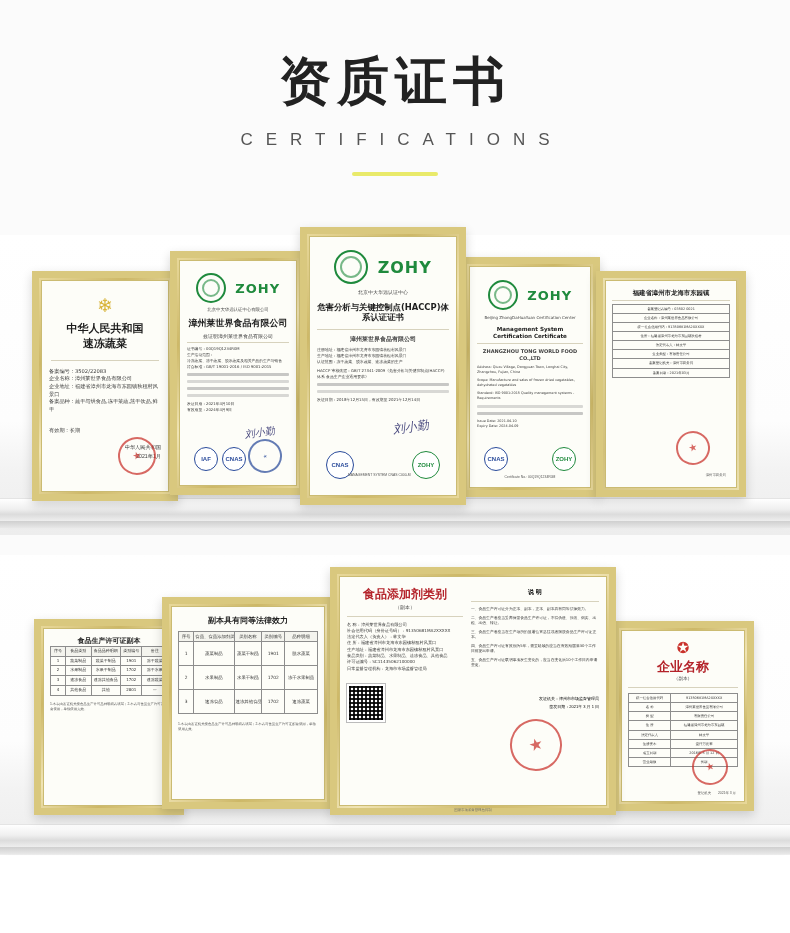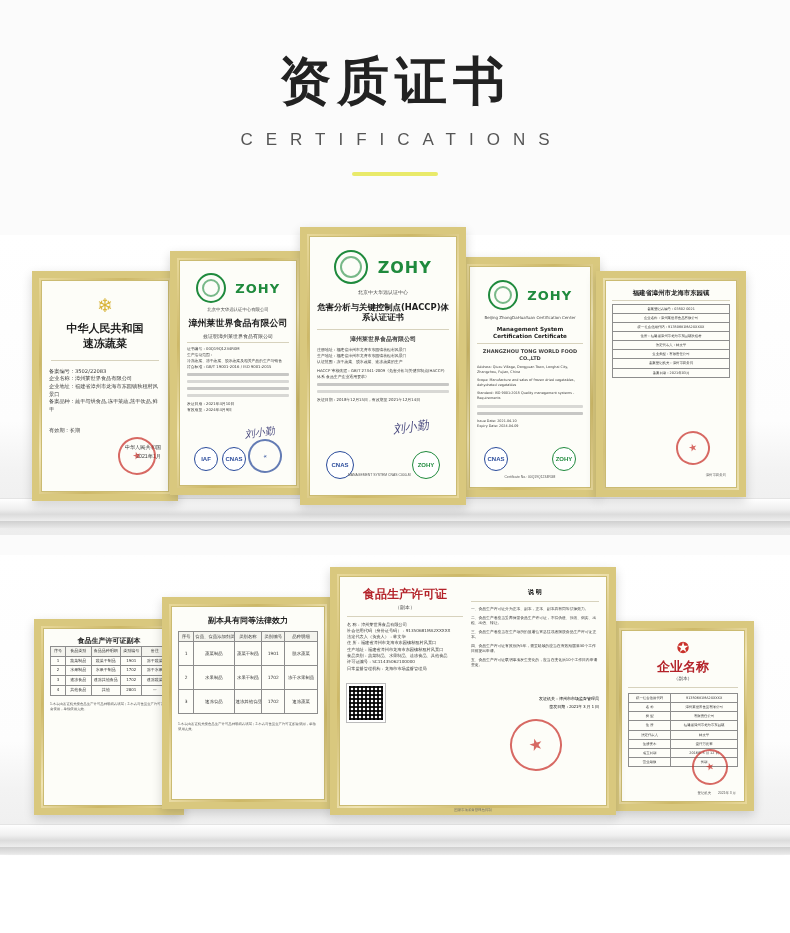--- a/index.html
+++ b/index.html
@@ -534,21 +534,21 @@
           </table>
         <div class="xtiny" style="margin-top:8px;color:#555;line-height:1.4;">1.本表由发证机关按食品生产许可品种明细表填写；2.本表与食品生产许可证配套使用，单独使用无效。</div>
       </div>
     </div>
 
     <div class="cert" style="left:330px; top:32px; width:286px; height:248px; z-index:5;">
       <div class="cert-border"></div>
       <div class="cert-inner" style="display:flex; gap:8px;">
 
         <div style="flex:0 0 46%;">
-          <div class="c-title" style="font-size:12px;color:#b4232a;margin-top:4px;">食品生产许可证</div>
+          <div class="c-title" style="font-size:12px;color:#b4232a;margin-top:4px;">食品添加剂类别</div>
           <div class="c-sub" style="font-size:5px;margin-top:2px;">（副本）</div>
           <div class="hr-thin" style="margin:5px 0;"></div>
           <div class="c-line" style="font-size:4.2px;">
             <span>名 称：</span><span>漳州莱世界食品有限公司</span>
           </div>
           <div class="c-line" style="font-size:4.2px;">
             <span>社会信用代码（身份证号码）：</span><span>91350681MA2XXXXX</span>
           </div>
           <div class="c-line" style="font-size:4.2px;">
             <span>法定代表人（负责人）：</span><span>林文华</span>

